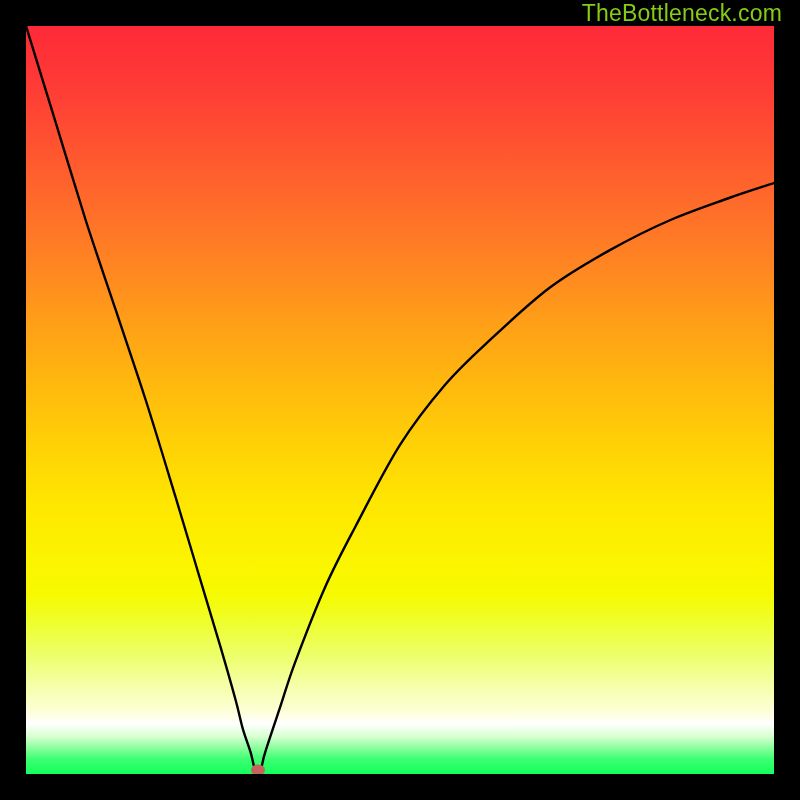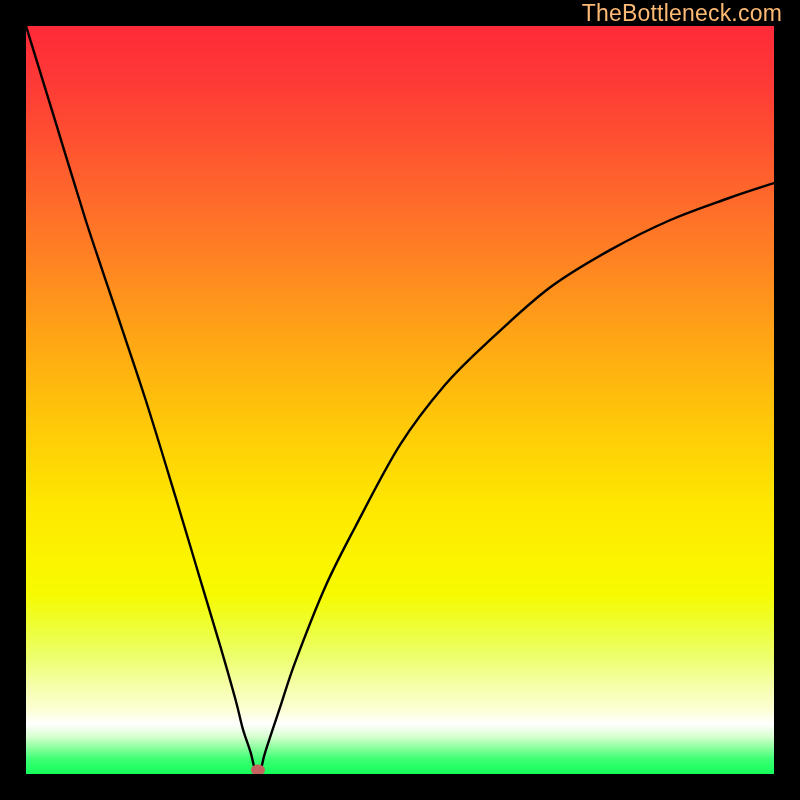--- a/index.html
+++ b/index.html
@@ -13,21 +13,21 @@
   .frame {
     position: relative;
     width: 800px;
     height: 800px;
     background: #000;
   }
   .watermark {
     position: absolute;
     top: 0px;
     right: 18px;
-    color: #fdba74;
+    color: #84cc16;
     font-size: 23px;
     font-weight: 500;
     letter-spacing: 0.2px;
     z-index: 4;
   }
   .plot-area {
     position: absolute;
     left: 26px;
     top: 26px;
     width: 748px;

